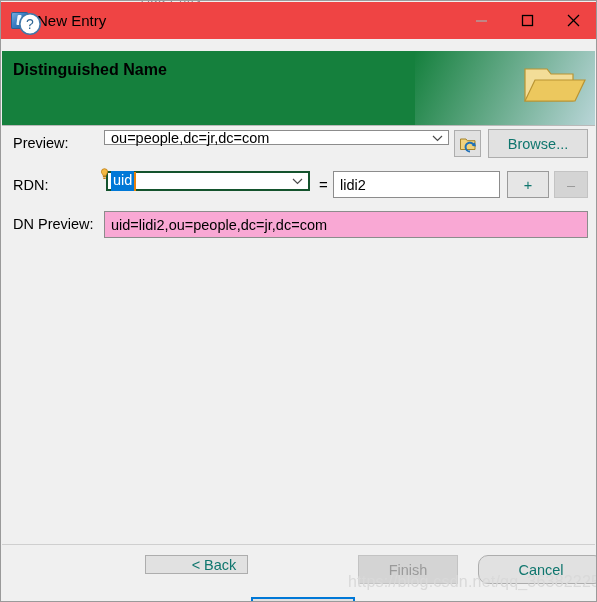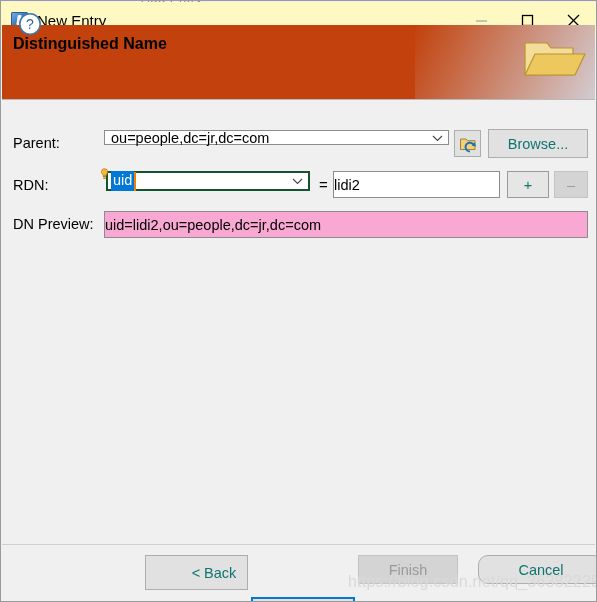--- a/index.html
+++ b/index.html
@@ -37,21 +37,21 @@
     letter-spacing: .5px;
     white-space: nowrap;
   }
   .top-artifact span { position: relative; top: -9px; }
 
   
   .titlebar {
     position: absolute;
     left: 0; top: 1px; right: 0;
     height: 37px;
-    background: #fef9c3;
+    background: #ef4444;
     display: flex;
     align-items: center;
   }
   .app-icon {
     width: 17px;
     height: 17px;
     margin-left: 10px;
     border-radius: 2px;
     background: linear-gradient(135deg,#7fb4e3 0%, #3c7fc4 45%, #1d5b9c 100%);
     position: relative;
@@ -85,23 +85,23 @@
     display: flex;
     align-items: center;
     justify-content: center;
   }
   .winbtn svg { display: block; }
 
   
   .banner {
     position: absolute;
     left: 1px; right: 1px;
-    top: 24px;
+    top: 50px;
     height: 74px;
-    background: #c2410c;
+    background: #15803d;
     border-bottom: 1px solid #b9b9b9;
     overflow: hidden;
   }
   .banner::after {
     content: "";
     position: absolute;
     right: 0; top: 0;
     width: 180px; height: 100%;
     background: linear-gradient(115deg, rgba(255,255,255,0) 0%, rgba(214,228,243,.85) 100%);
     pointer-events: none;
@@ -198,20 +198,21 @@
 
   .textfield {
     position: absolute;
     box-sizing: border-box;
     background: #ffffff;
     border: 1px solid #8c8c8c;
     font-size: 14.5px;
     color: #000;
     display: flex;
     align-items: center;
+    padding-left: 6px;
     white-space: nowrap;
     overflow: hidden;
   }
   #rdn-value { left: 332px; top: 170px; width: 167px; height: 27px; }
   #dn-preview { left: 103px; top: 210px; width: 484px; height: 27px; background:#f9a8d4; }
 
   .btn {
     position: absolute;
     box-sizing: border-box;
     background: #e1e1e1;
@@ -239,21 +240,21 @@
     bottom: 1px;
     height: 55px;
     background: #f0f0f0;
     border-top: 1px solid #cfcfcf;
   }
   .help-icon {
     position: absolute;
     left: 17px;
     top: 11px;
   }
-  #back-btn   { position:absolute; left: 144px; top: 554px; width: 103px; height: 35px; padding-left: 35px; }
+  #back-btn   { position:absolute; left: 144px; top: 554px; width: 103px; height: 19px; padding-left: 35px; }
   #next-btn   { position:absolute; left: 250px; top: 552px; width: 104px; height: 44px;
                 background:#e1e1e1; border: 2px solid #0078d7; margin-top: 44px; }
   #finish-btn { position:absolute; left: 357px; top: 554px; width: 100px; height: 29px; }
   #cancel-btn { position:absolute; left: 477px; top: 554px; width: 126px; height: 29px; border-radius: 10px; }
 
   .watermark {
     position: absolute;
     left: 347px;
     top: 572px;
     font-size: 16px;
@@ -299,21 +300,21 @@
   <div class="banner">
     <div class="banner-title">Distinguished Name</div>
     <div class="banner-folder">
       <svg width="70" height="64" viewBox="0 0 70 64">
         <path d="M8 14 L30 14 L34 19 L56 19 L56 46 L8 46 Z" fill="#f3dd98" stroke="#b99433" stroke-width="1.2"></path>
         <path d="M8 46 L18 25 L68 25 L58 46 Z" fill="#ecc85e" stroke="#b99433" stroke-width="1.2"></path>
       </svg>
     </div>
   </div>
 
-  <div class="lbl lbl-parent">Parent:</div>
+  <div class="lbl lbl-parent">Preview:</div>
 
   <div class="combo" id="parent-combo">
     <div class="val">ou=people,dc=jr,dc=com</div>
     <div class="chev">
       <svg width="11" height="8" viewBox="0 0 11 8">
           <polyline points="1,2 5.5,6.5 10,2" fill="none" stroke="#4a4a4a" stroke-width="1.2"></polyline>
         </svg>
     </div>
   </div>
 

